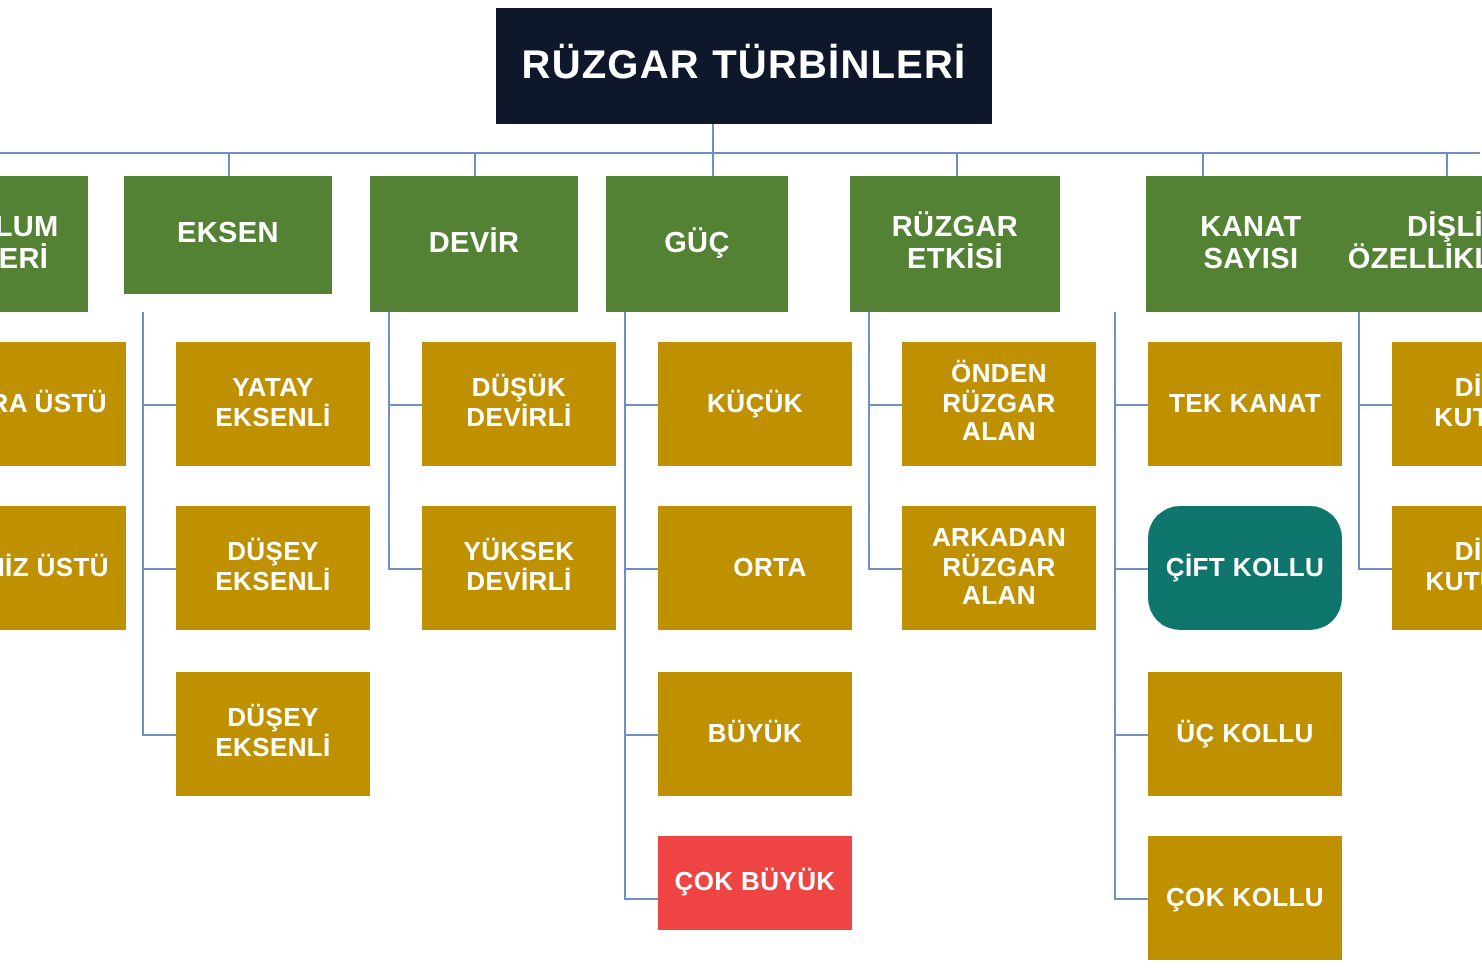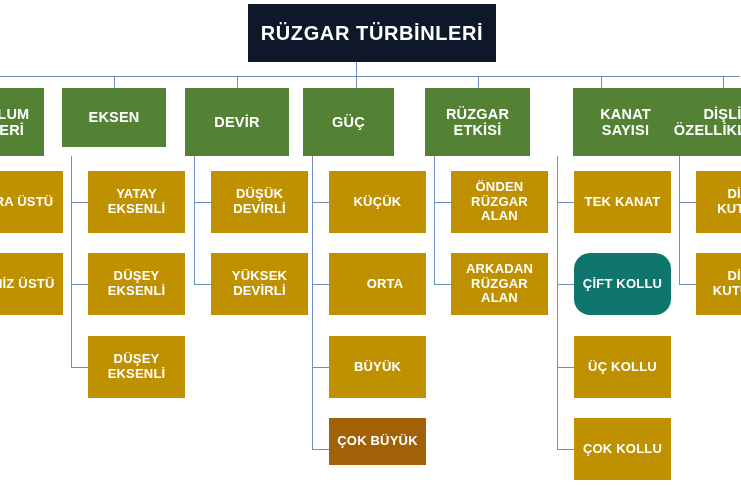--- a/index.html
+++ b/index.html
@@ -86,21 +86,21 @@
     <div class="line vline" style="left: 356px; top: 76px; width: 1px; height: 12px; background: rgb(110, 143, 192);"></div>
     <div class="node cat" style="left: 303px; top: 88px; width: 91px; height: 68px; background: rgb(84, 130, 53);">GÜÇ</div>
     <div class="line vline" style="left: 312px; top: 156px; width: 1px; height: 293px; background: rgb(110, 143, 192);"></div>
     <div class="line hline" style="left: 312px; top: 202px; width: 17px; height: 1px; background: rgb(110, 143, 192);"></div>
     <div class="node leaf" style="left: 329px; top: 171px; width: 97px; height: 62px; background: rgb(191, 144, 0);">KÜÇÜK</div>
     <div class="line hline" style="left: 312px; top: 284px; width: 17px; height: 1px; background: rgb(110, 143, 192);"></div>
     <div class="node leaf" style="left: 329px; top: 253px; width: 97px; height: 62px; background: rgb(191, 144, 0); padding-left: 18px;">ORTA</div>
     <div class="line hline" style="left: 312px; top: 367px; width: 17px; height: 1px; background: rgb(110, 143, 192);"></div>
     <div class="node leaf" style="left: 329px; top: 336px; width: 97px; height: 62px; background: rgb(191, 144, 0);">BÜYÜK</div>
     <div class="line hline" style="left: 312px; top: 449px; width: 17px; height: 1px; background: rgb(110, 143, 192);"></div>
-    <div class="node leaf" style="left: 329px; top: 418px; width: 97px; height: 47px; background: #a16207;">ÇOK BÜYÜK</div>
+    <div class="node leaf" style="left: 329px; top: 418px; width: 97px; height: 47px; background: #ef4444;">ÇOK BÜYÜK</div>
     <div class="line vline" style="left: 478px; top: 76px; width: 1px; height: 12px; background: rgb(110, 143, 192);"></div>
     <div class="node cat" style="left: 425px; top: 88px; width: 105px; height: 68px; background: rgb(84, 130, 53);">RÜZGAR
 ETKİSİ</div>
     <div class="line vline" style="left: 434px; top: 156px; width: 1px; height: 128px; background: rgb(110, 143, 192);"></div>
     <div class="line hline" style="left: 434px; top: 202px; width: 17px; height: 1px; background: rgb(110, 143, 192);"></div>
     <div class="node leaf" style="left: 451px; top: 171px; width: 97px; height: 62px; background: rgb(191, 144, 0);">ÖNDEN
 RÜZGAR
 ALAN</div>
     <div class="line hline" style="left: 434px; top: 284px; width: 17px; height: 1px; background: rgb(110, 143, 192);"></div>
     <div class="node leaf" style="left: 451px; top: 253px; width: 97px; height: 62px; background: rgb(191, 144, 0);">ARKADAN

